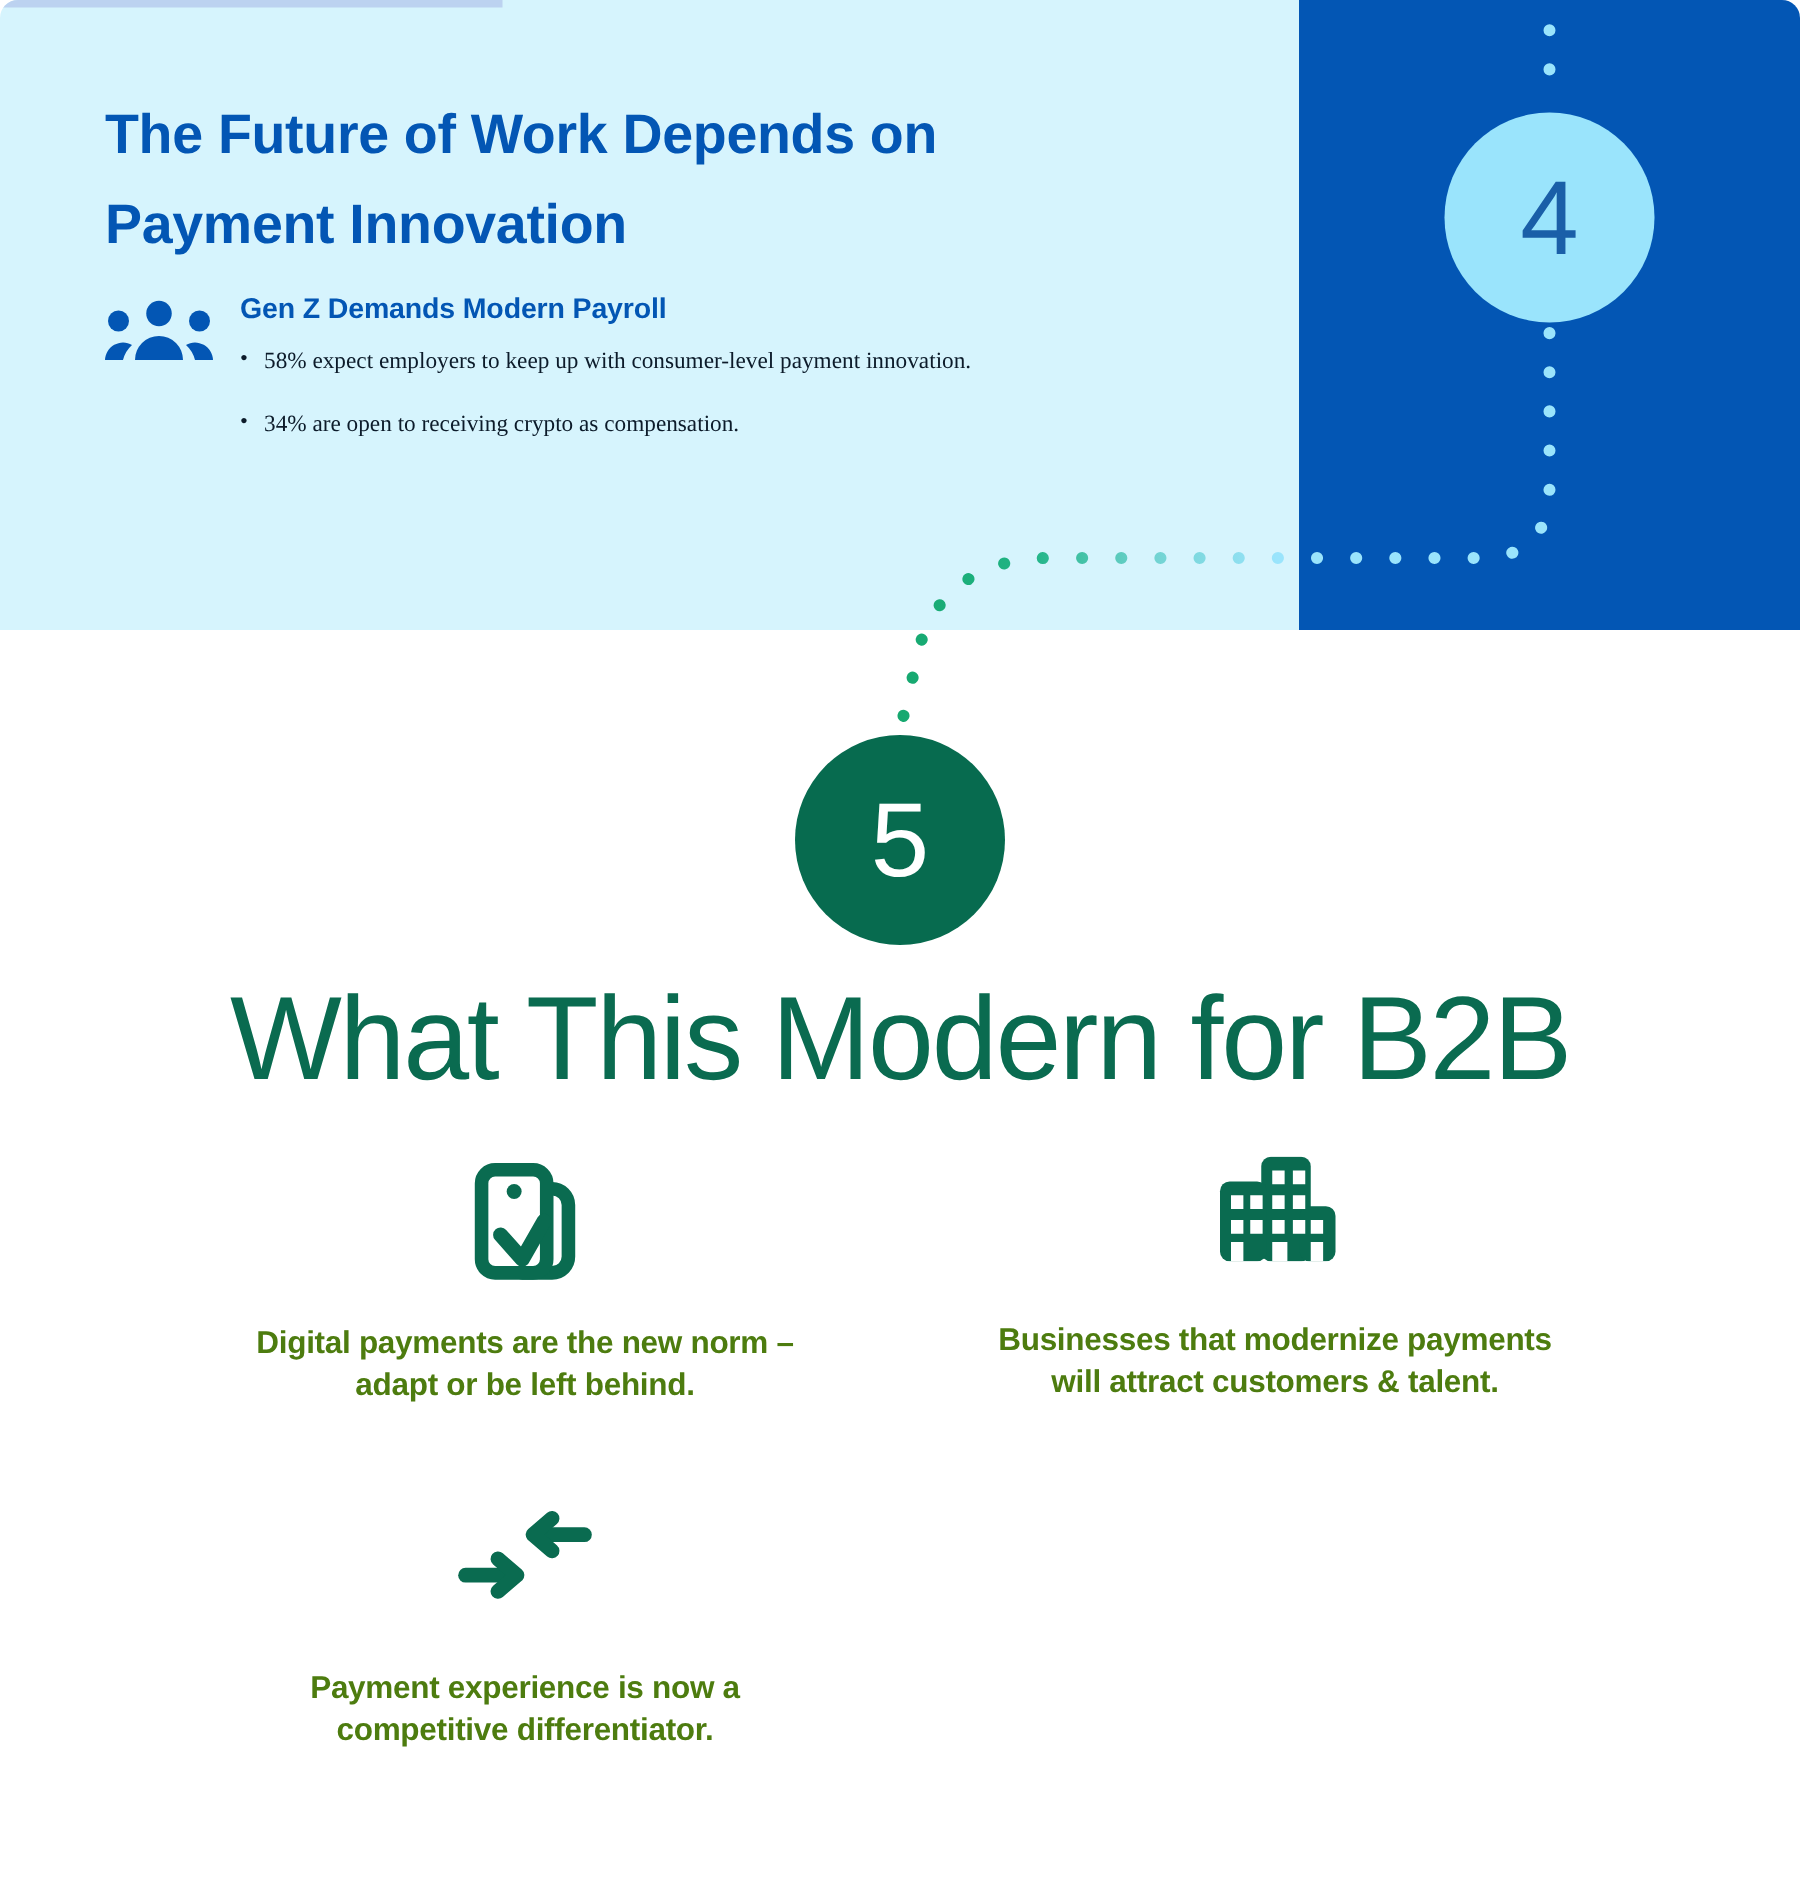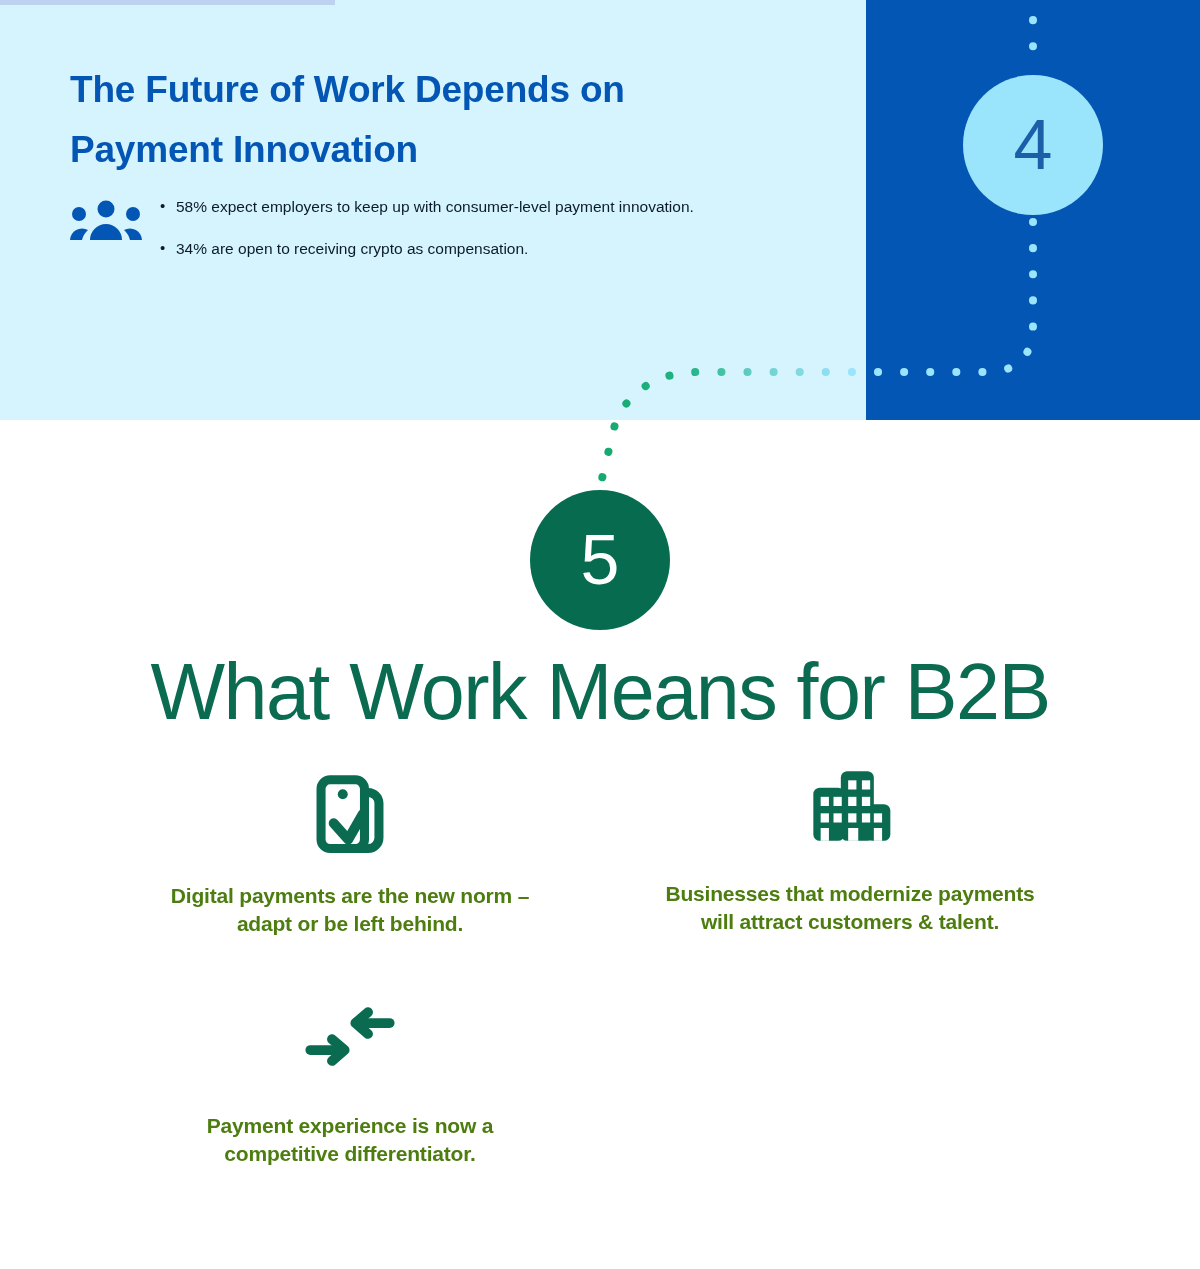--- a/index.html
+++ b/index.html
@@ -10,20 +10,21 @@
   body {
     font-family: "Liberation Sans", sans-serif;
     -webkit-font-smoothing: antialiased;
   }
   #page {
     position: relative;
     width: 1200px;
     height: 1269px;
     overflow: hidden;
     background: #ffffff;
+    border-radius: 12px;
   }
 
   
   .panel-light {
     position: absolute;
     left: 0;
     top: 0;
     width: 866px;
     height: 420px;
     background: #d6f4fd;
@@ -77,20 +78,21 @@
     font-size: 19px;
     font-weight: 700;
     color: #0356b4;
     letter-spacing: -0.1px;
     margin-bottom: 12px;
   }
   .fact-list {
     list-style: none;
     margin: 0;
     padding: 0;
+    font-family: Liberation Serif, serif;
   }
   .fact-list li {
     position: relative;
     padding-left: 16px;
     font-size: 15.5px;
     line-height: 1.42;
     color: #0c1b2a;
     margin-bottom: 20px;
   }
   .fact-list li:last-child { margin-bottom: 0; }
@@ -211,20 +213,21 @@
       <svg viewBox="0 0 72 44" width="72" height="44" xmlns="http://www.w3.org/2000/svg">
         <circle cx="36" cy="9" r="8.5" fill="#0356b4"></circle>
         <path d="M20 40 a16 16 0 0 1 32 0 z" fill="#0356b4"></path>
         <circle cx="9" cy="14" r="7" fill="#0356b4"></circle>
         <path d="M0 40 a12 12 0 0 1 18 -10 a20 20 0 0 0 -6 10 z" fill="#0356b4"></path>
         <circle cx="63" cy="14" r="7" fill="#0356b4"></circle>
         <path d="M72 40 a12 12 0 0 0 -18 -10 a20 20 0 0 1 6 10 z" fill="#0356b4"></path>
       </svg>
     </div>
     <div class="fact-body">
+      <div class="fact-title">Gen Z Demands Modern Payroll</div>
       <ul class="fact-list">
         <li>58% expect employers to keep up with consumer-level payment innovation.</li>
         <li>34% are open to receiving crypto as compensation.</li>
       </ul>
     </div>
   </div>
 
   <svg class="connector" viewBox="0 0 1200 520" xmlns="http://www.w3.org/2000/svg">
     <defs>
       <linearGradient id="dotgrad" x1="1" y1="0" x2="0" y2="0" gradientUnits="objectBoundingBox">
@@ -237,21 +240,21 @@
     </defs>
 
     <path d="M1033 -6 L1033 70" fill="none" stroke="#9ae4fc" stroke-width="8" stroke-linecap="round" stroke-dasharray="0.1 26"></path>
 
     <path d="M1033 222 L1033 325 Q1033 372 986 372 L700 372 Q640 372 616 420 L600 487" fill="none" stroke="url(#dotgrad)" stroke-width="8" stroke-linecap="round" stroke-dasharray="0.1 26"></path>
   </svg>
 
   <div class="badge-4">4</div>
   <div class="badge-5">5</div>
 
-  <div class="b2b-heading">What Work Means for B2B</div>
+  <div class="b2b-heading">What This Modern for B2B</div>
 
   <div class="cards">
 
     <div class="card">
       <div class="card-icon">
         <svg viewBox="0 0 84 92" width="76" height="84" xmlns="http://www.w3.org/2000/svg">
 
           <path d="M40 20 h22 a12 12 0 0 1 12 12 v38 a12 12 0 0 1 -12 12 h-22" fill="none" stroke="#0a6b50" stroke-width="10" stroke-linecap="round" stroke-linejoin="round"></path>
 
           <rect x="10" y="6" width="48" height="76" rx="10" ry="10" fill="#ffffff" stroke="#0a6b50" stroke-width="10"></rect>

